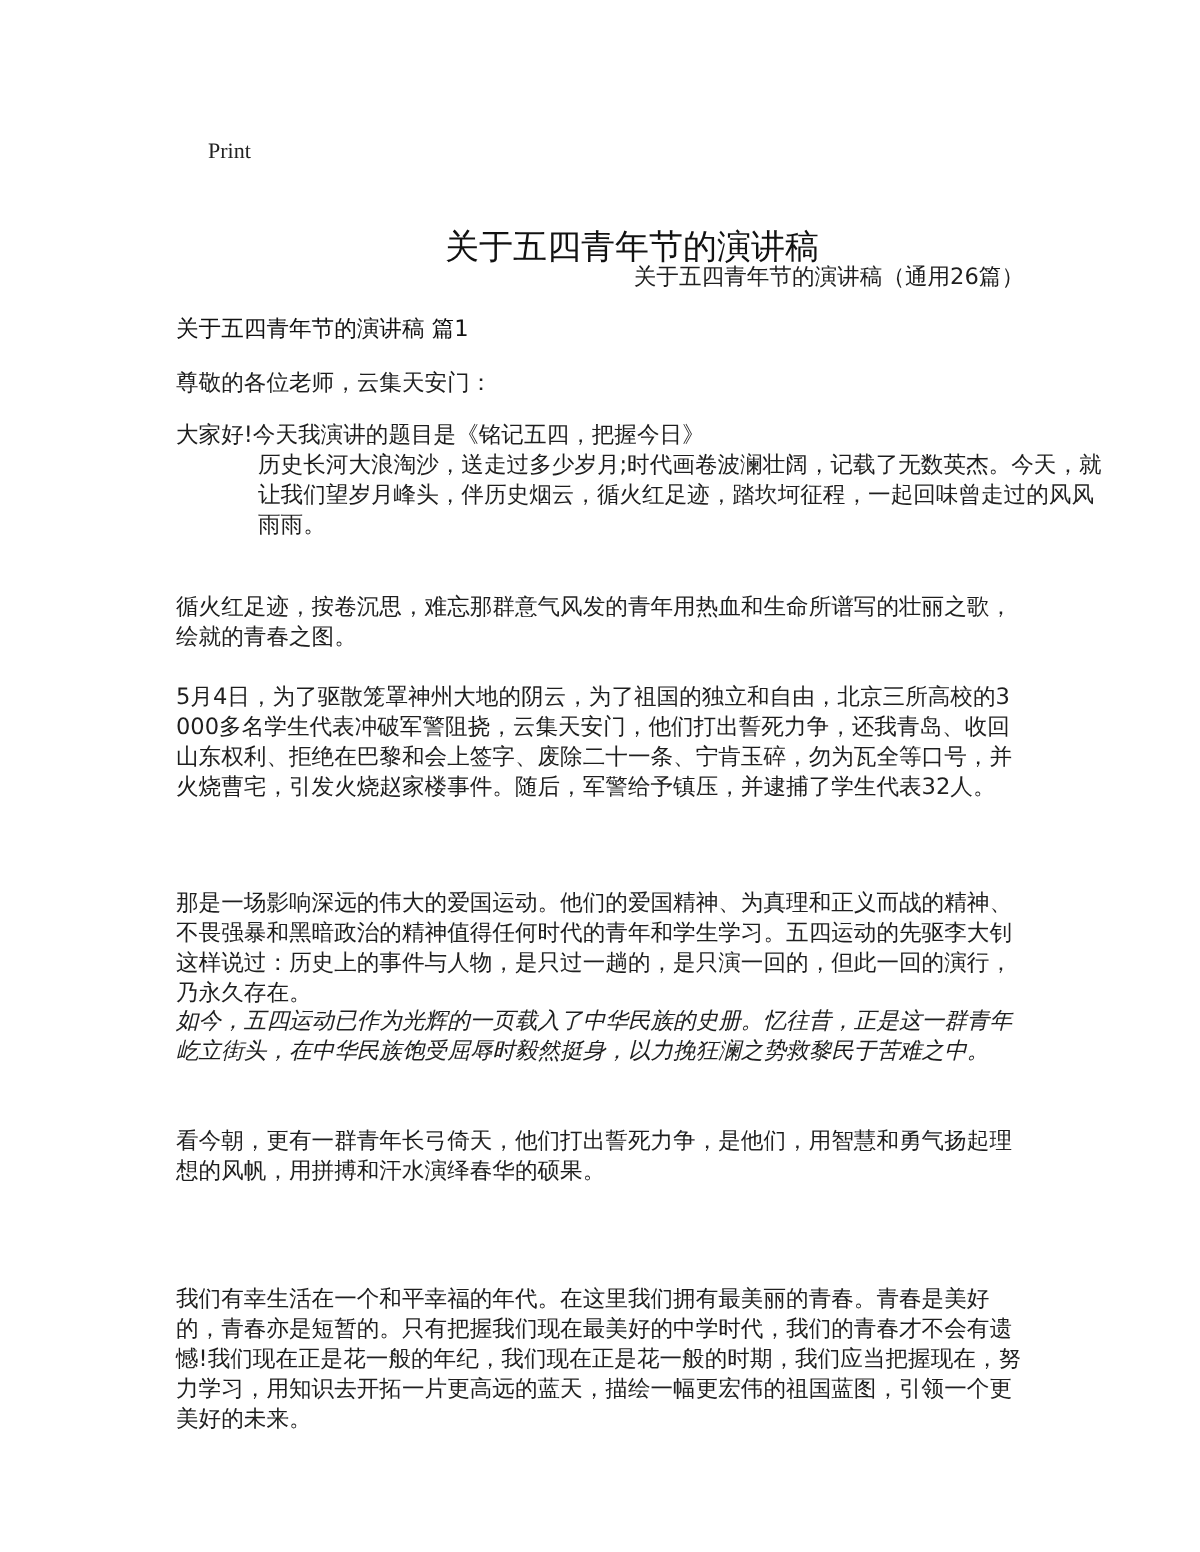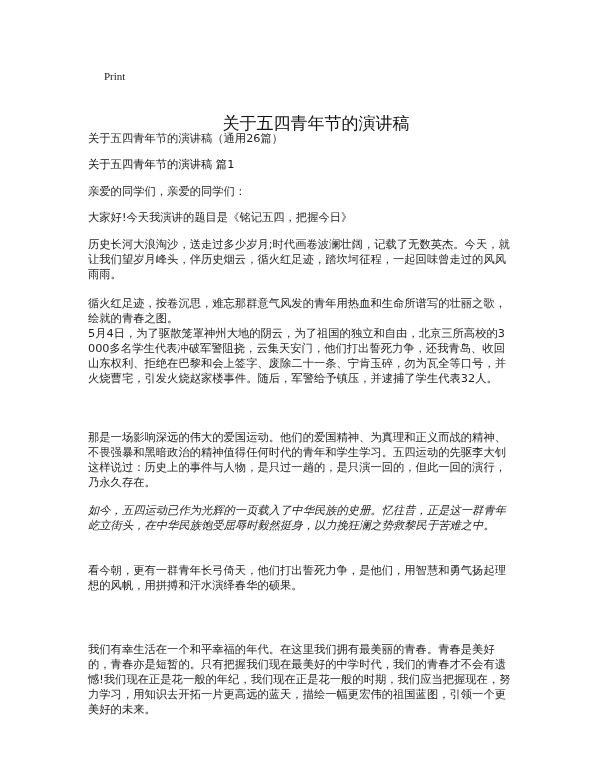--- a/index.html
+++ b/index.html
@@ -57,34 +57,34 @@
     }
   </style>
 </head>
 <body>
 
 <div class="page">
   <div class="print">Print</div>
 
   <h1 class="title">关于五四青年节的演讲稿</h1>
 
-  <p class="p" style="top:131px;">关于五四青年节的演讲稿（通用26篇）</p>
+  <p class="p" style="top:131px;text-align:right;">关于五四青年节的演讲稿（通用26篇）</p>
 
   <p class="p bold" style="top:157px;">关于五四青年节的演讲稿 篇1</p>
 
-  <p class="p" style="top:184px;">亲爱的同学们，亲爱的同学们：</p>
+  <p class="p" style="top:184px;">尊敬的各位老师，云集天安门：</p>
 
   <p class="p" style="top:210px;">大家好!今天我演讲的题目是《铭记五四，把握今日》</p>
 
-  <p class="p" style="top:237px;">历史长河大浪淘沙，送走过多少岁月;时代画卷波澜壮阔，记载了无数英杰。今天，就让我们望岁月峰头，伴历史烟云，循火红足迹，踏坎坷征程，一起回味曾走过的风风雨雨。</p>
+  <p class="p" style="top:225px;margin-left:41px;">历史长河大浪淘沙，送走过多少岁月;时代画卷波澜壮阔，记载了无数英杰。今天，就让我们望岁月峰头，伴历史烟云，循火红足迹，踏坎坷征程，一起回味曾走过的风风雨雨。</p>
 
   <p class="p" style="top:296px;">循火红足迹，按卷沉思，难忘那群意气风发的青年用热血和生命所谱写的壮丽之歌，绘就的青春之图。</p>
 
-  <p class="p" style="top:326px;">5月4日，为了驱散笼罩神州大地的阴云，为了祖国的独立和自由，北京三所高校的3000多名学生代表冲破军警阻挠，云集天安门，他们打出誓死力争，还我青岛、收回山东权利、拒绝在巴黎和会上签字、废除二十一条、宁肯玉碎，勿为瓦全等口号，并火烧曹宅，引发火烧赵家楼事件。随后，军警给予镇压，并逮捕了学生代表32人。</p>
+  <p class="p" style="top:341px;">5月4日，为了驱散笼罩神州大地的阴云，为了祖国的独立和自由，北京三所高校的3000多名学生代表冲破军警阻挠，云集天安门，他们打出誓死力争，还我青岛、收回山东权利、拒绝在巴黎和会上签字、废除二十一条、宁肯玉碎，勿为瓦全等口号，并火烧曹宅，引发火烧赵家楼事件。随后，军警给予镇压，并逮捕了学生代表32人。</p>
 
-  <p class="p" style="top:430px;">那是一场影响深远的伟大的爱国运动。他们的爱国精神、为真理和正义而战的精神、不畏强暴和黑暗政治的精神值得任何时代的青年和学生学习。五四运动的先驱李大钊这样说过：历史上的事件与人物，是只过一趟的，是只演一回的，但此一回的演行，乃永久存在。</p>
+  <p class="p" style="top:444px;">那是一场影响深远的伟大的爱国运动。他们的爱国精神、为真理和正义而战的精神、不畏强暴和黑暗政治的精神值得任何时代的青年和学生学习。五四运动的先驱李大钊这样说过：历史上的事件与人物，是只过一趟的，是只演一回的，但此一回的演行，乃永久存在。</p>
 
   <p class="p" style="top:503px;font-style:italic;">如今，五四运动已作为光辉的一页载入了中华民族的史册。忆往昔，正是这一群青年屹立街头，在中华民族饱受屈辱时毅然挺身，以力挽狂澜之势救黎民于苦难之中。</p>
 
   <p class="p" style="top:563px;">看今朝，更有一群青年长弓倚天，他们打出誓死力争，是他们，用智慧和勇气扬起理想的风帆，用拼搏和汗水演绎春华的硕果。</p>
 
   <p class="p" style="top:642px;">我们有幸生活在一个和平幸福的年代。在这里我们拥有最美丽的青春。青春是美好的，青春亦是短暂的。只有把握我们现在最美好的中学时代，我们的青春才不会有遗憾!我们现在正是花一般的年纪，我们现在正是花一般的时期，我们应当把握现在，努力学习，用知识去开拓一片更高远的蓝天，描绘一幅更宏伟的祖国蓝图，引领一个更美好的未来。</p>
 </div>
 
 </body></html>

